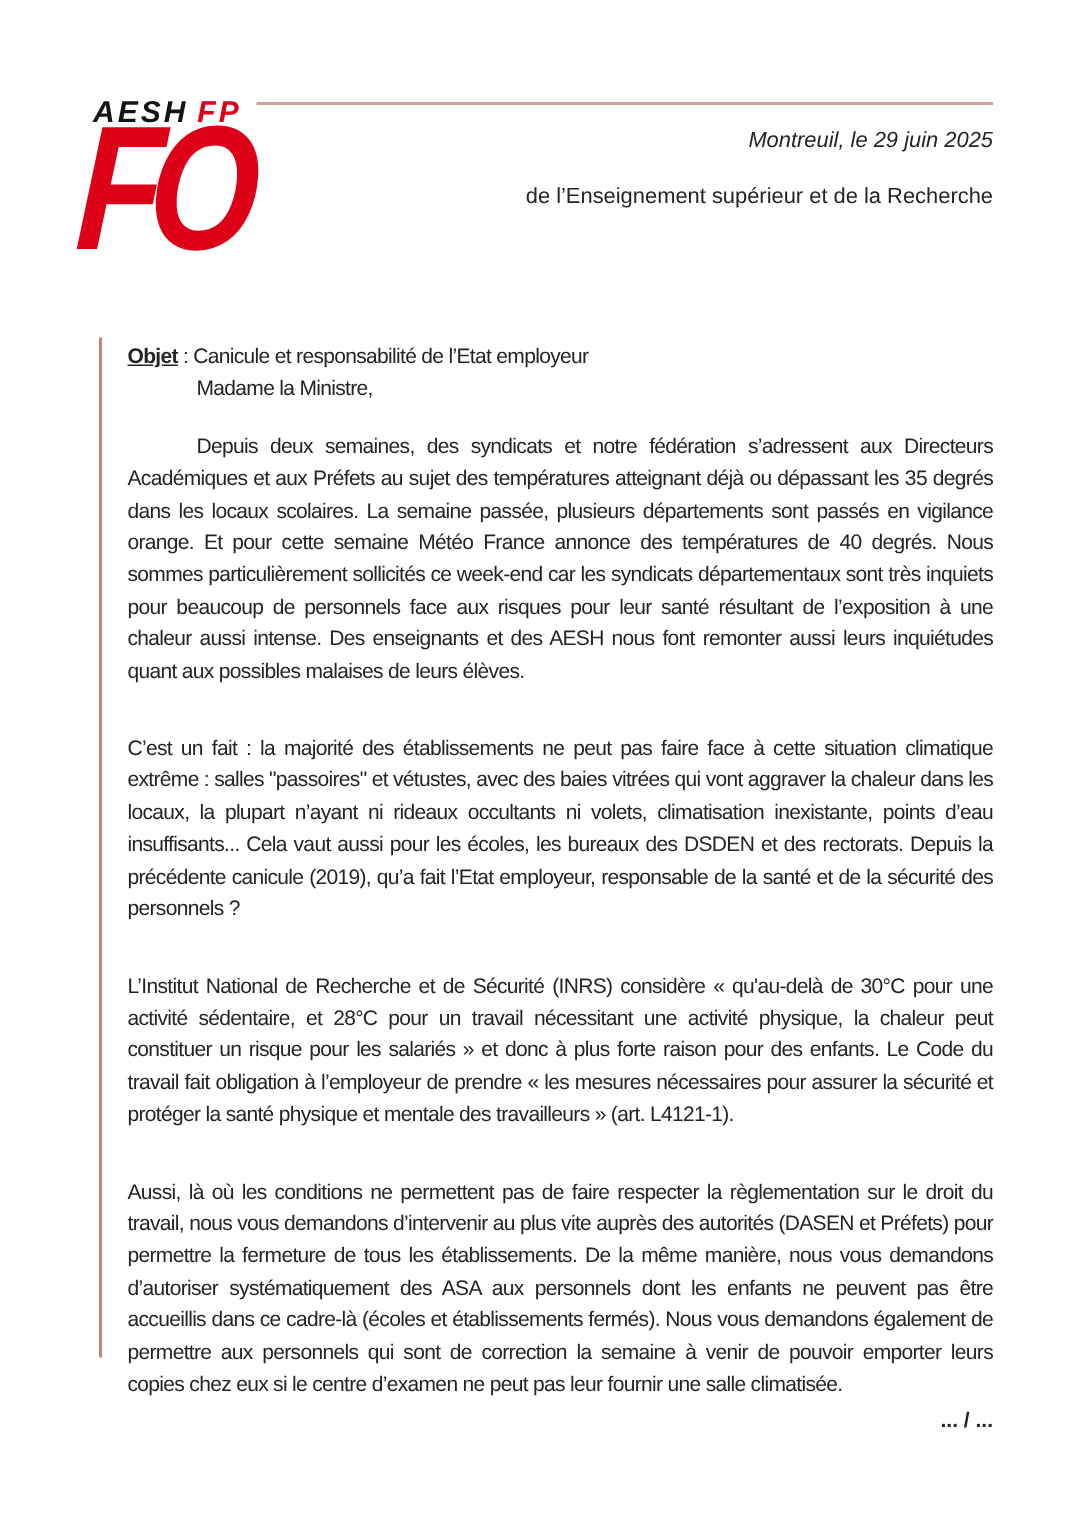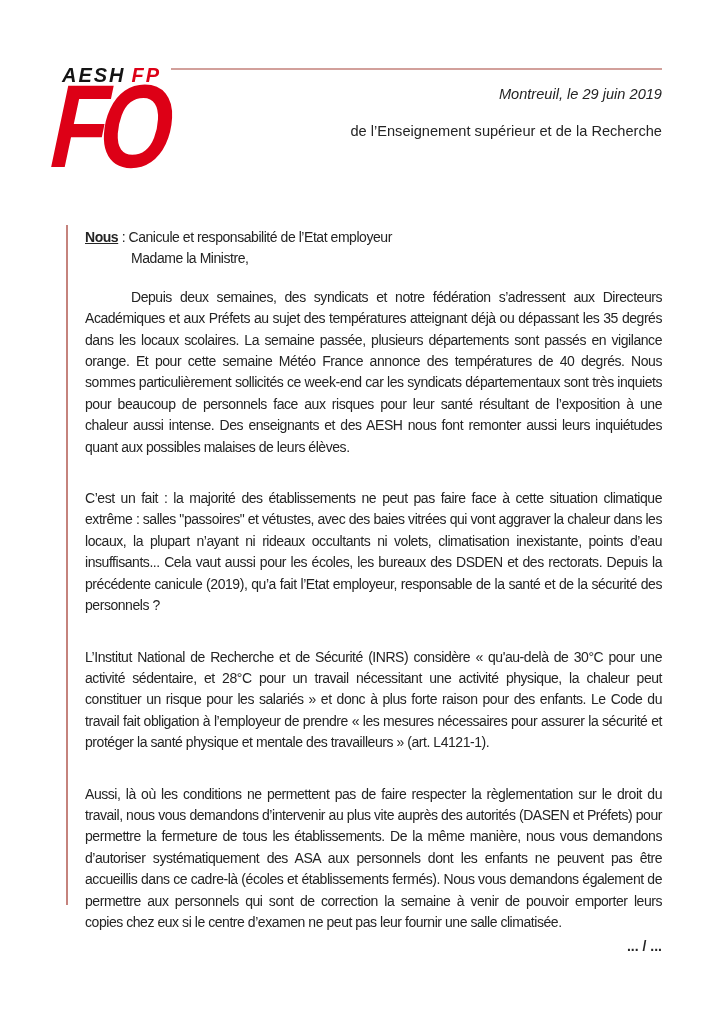--- a/index.html
+++ b/index.html
@@ -111,27 +111,27 @@
     <div class="logo-top">
       <span class="logo-fnec">AESH</span><span class="logo-fp">FP</span>
     </div>
     <div class="logo-fo">FO</div>
   </div>
 
   <div class="top-rule"></div>
   <div class="left-rule"></div>
 
   <div class="header-block">
-    <div class="date-line">Montreuil, le 29 juin 2019</div>
+    <div class="date-line">Montreuil, le 29 juin 2025</div>
     <div class="recipient-line">de l’Enseignement supérieur et de la Recherche</div>
   </div>
 
   <div class="content">
     <div class="subject-line">
-      <span class="subject-label">Nous</span><span class="subject-text"> : Canicule et responsabilité de l’Etat employeur</span>
+      <span class="subject-label">Objet</span><span class="subject-text"> : Canicule et responsabilité de l’Etat employeur</span>
     </div>
 
     <div class="salutation">Madame la Ministre,</div>
 
     <p class="para para-first">Depuis deux semaines, des syndicats et notre fédération s’adressent aux Directeurs Académiques et aux Préfets au sujet des températures atteignant déjà ou dépassant les 35 degrés dans les locaux scolaires. La semaine passée, plusieurs départements sont passés en vigilance orange. Et pour cette semaine Météo France annonce des températures de 40 degrés. Nous sommes particulièrement sollicités ce week-end car les syndicats départementaux sont très inquiets pour beaucoup de personnels face aux risques pour leur santé résultant de l’exposition à une chaleur aussi intense. Des enseignants et des AESH nous font remonter aussi leurs inquiétudes quant aux possibles malaises de leurs élèves.</p>
     <p class="para">C’est un fait : la majorité des établissements ne peut pas faire face à cette situation climatique extrême : salles "passoires" et vétustes, avec des baies vitrées qui vont aggraver la chaleur dans les locaux, la plupart n’ayant ni rideaux occultants ni volets, climatisation inexistante, points d’eau insuffisants... Cela vaut aussi pour les écoles, les bureaux des DSDEN et des rectorats. Depuis la précédente canicule (2019), qu’a fait l’Etat employeur, responsable de la santé et de la sécurité des personnels ?</p>
     <p class="para">L’Institut National de Recherche et de Sécurité (INRS) considère « qu'au-delà de 30°C pour une activité sédentaire, et 28°C pour un travail nécessitant une activité physique, la chaleur peut constituer un risque pour les salariés » et donc à plus forte raison pour des enfants. Le Code du travail fait obligation à l’employeur de prendre « les mesures nécessaires pour assurer la sécurité et protéger la santé physique et mentale des travailleurs » (art. L4121-1).</p>
     <p class="para">Aussi, là où les conditions ne permettent pas de faire respecter la règlementation sur le droit du travail, nous vous demandons d’intervenir au plus vite auprès des autorités (DASEN et Préfets) pour permettre la fermeture de tous les établissements. De la même manière, nous vous demandons d’autoriser systématiquement des ASA aux personnels dont les enfants ne peuvent pas être accueillis dans ce cadre-là (écoles et établissements fermés). Nous vous demandons également de permettre aux personnels qui sont de correction la semaine à venir de pouvoir emporter leurs copies chez eux si le centre d’examen ne peut pas leur fournir une salle climatisée.</p>
 
     <div class="pagination">... / ...</div>

